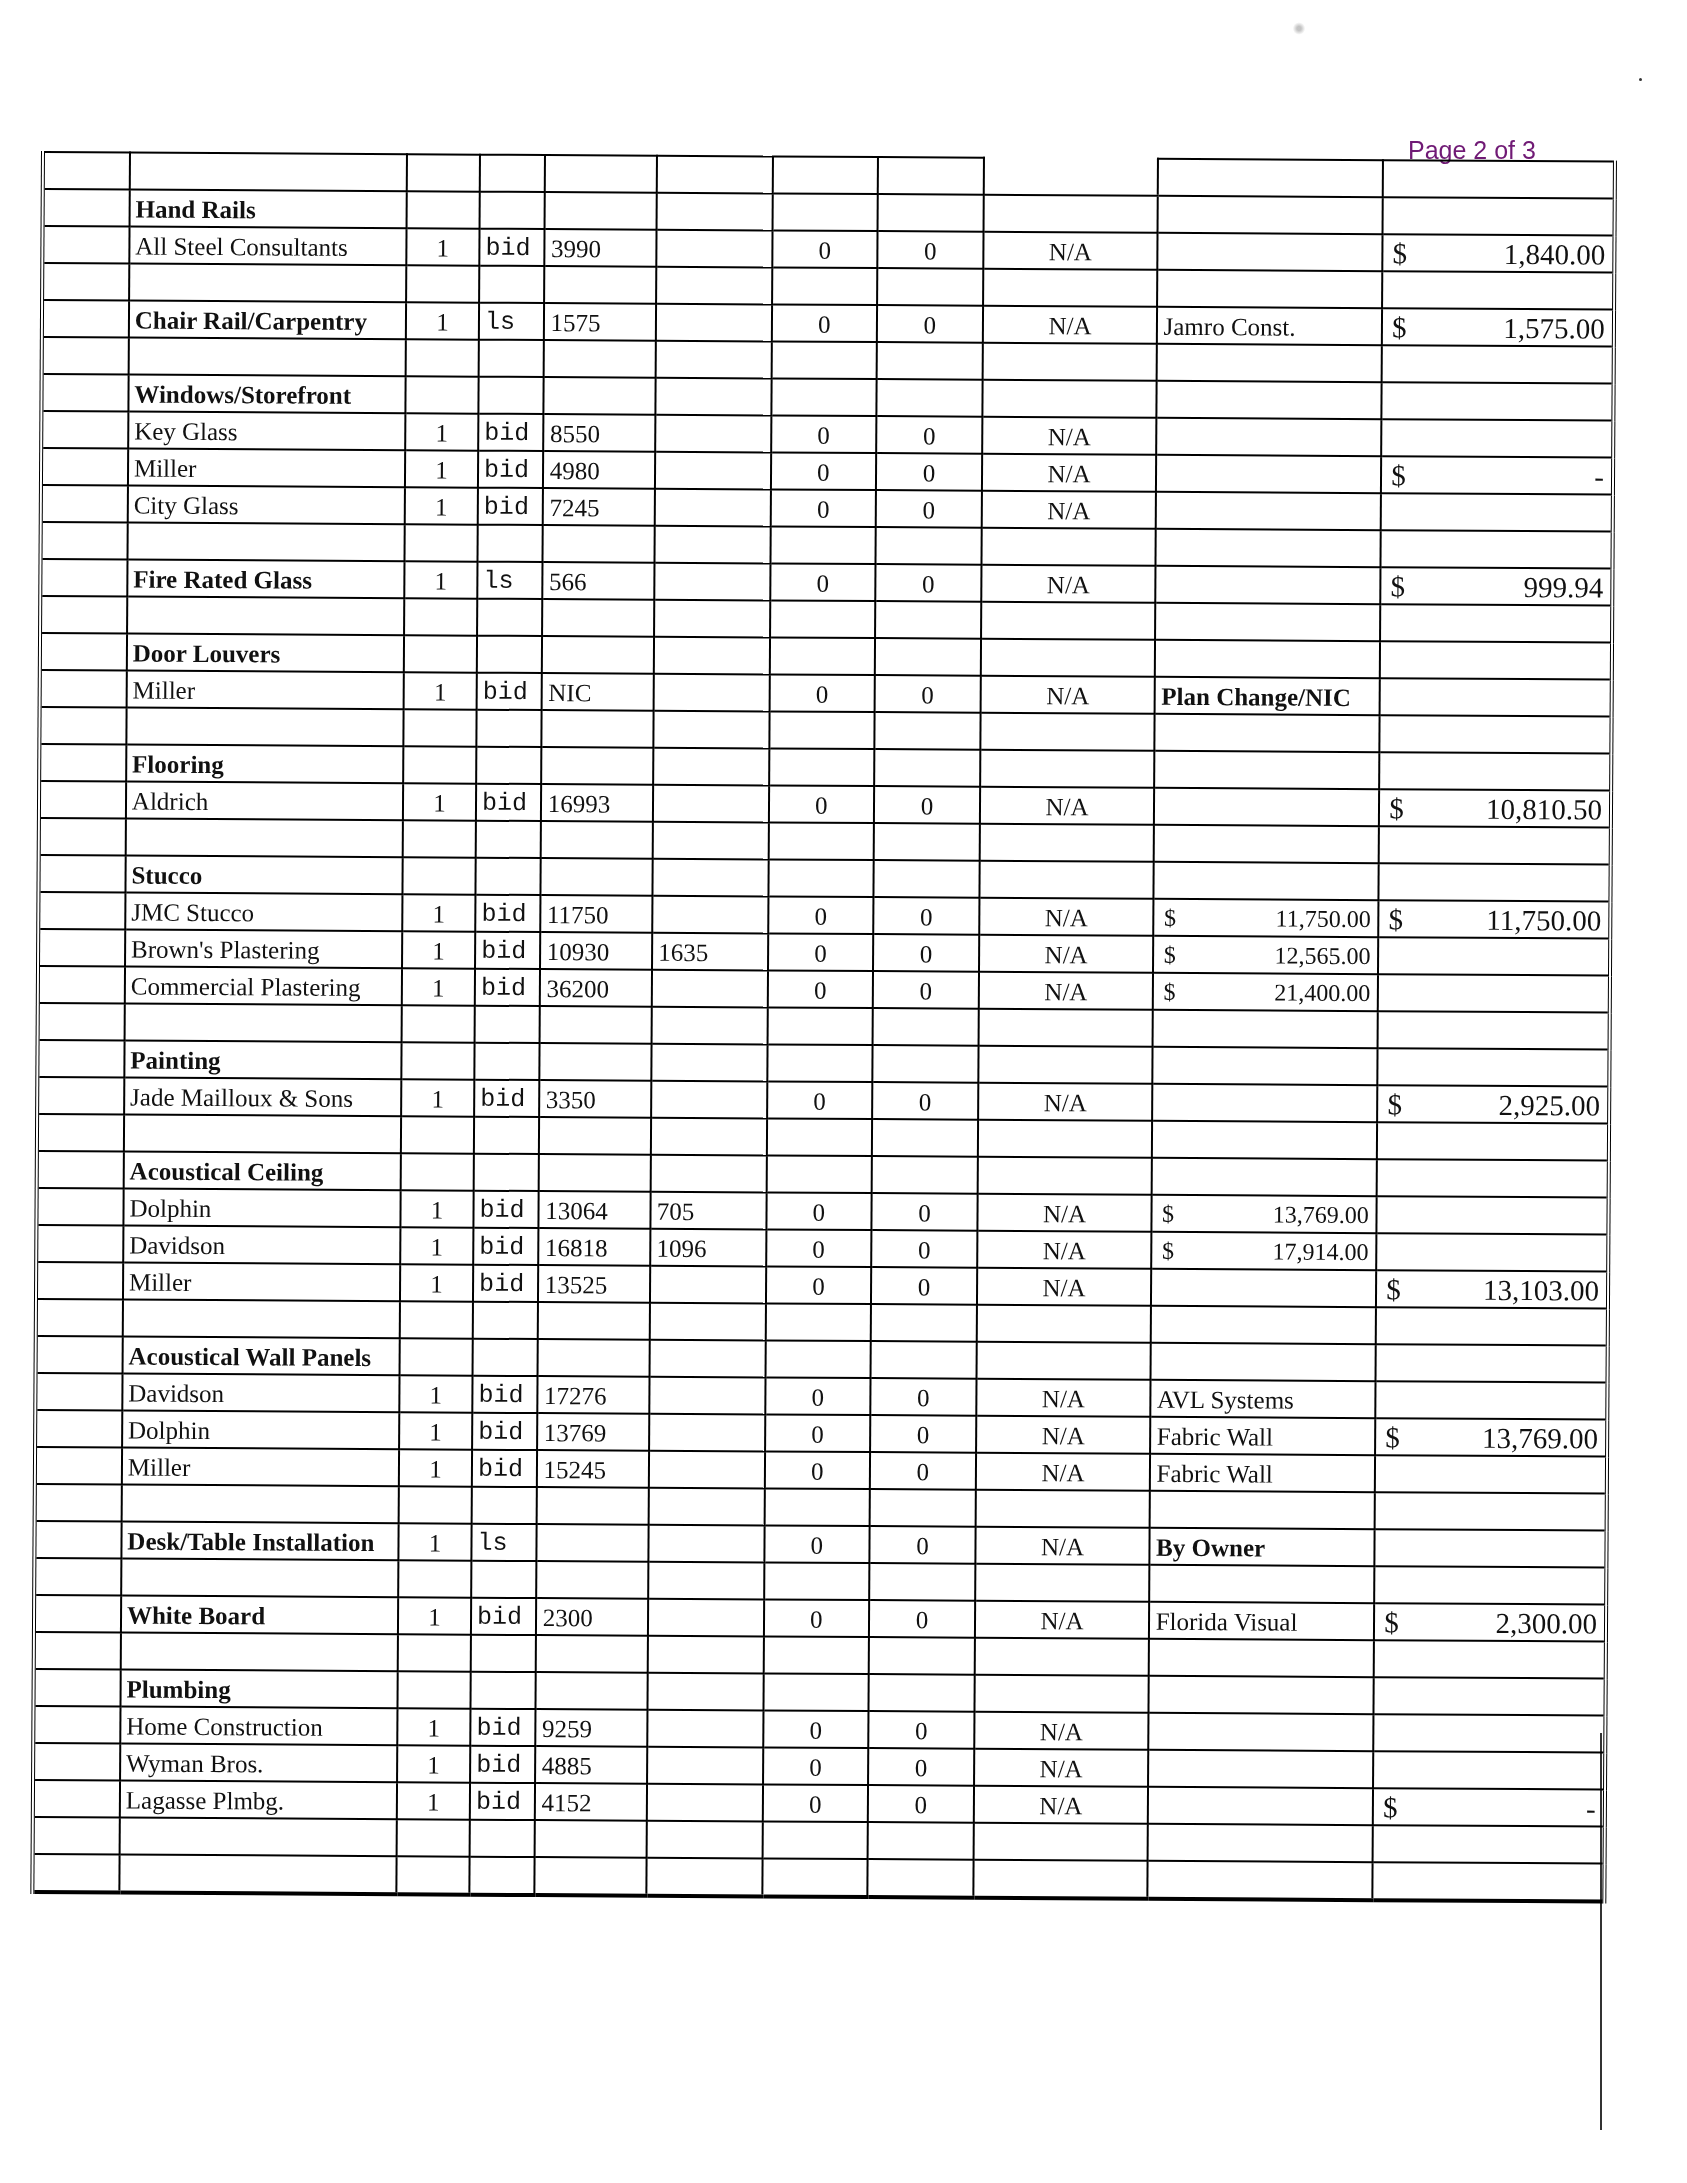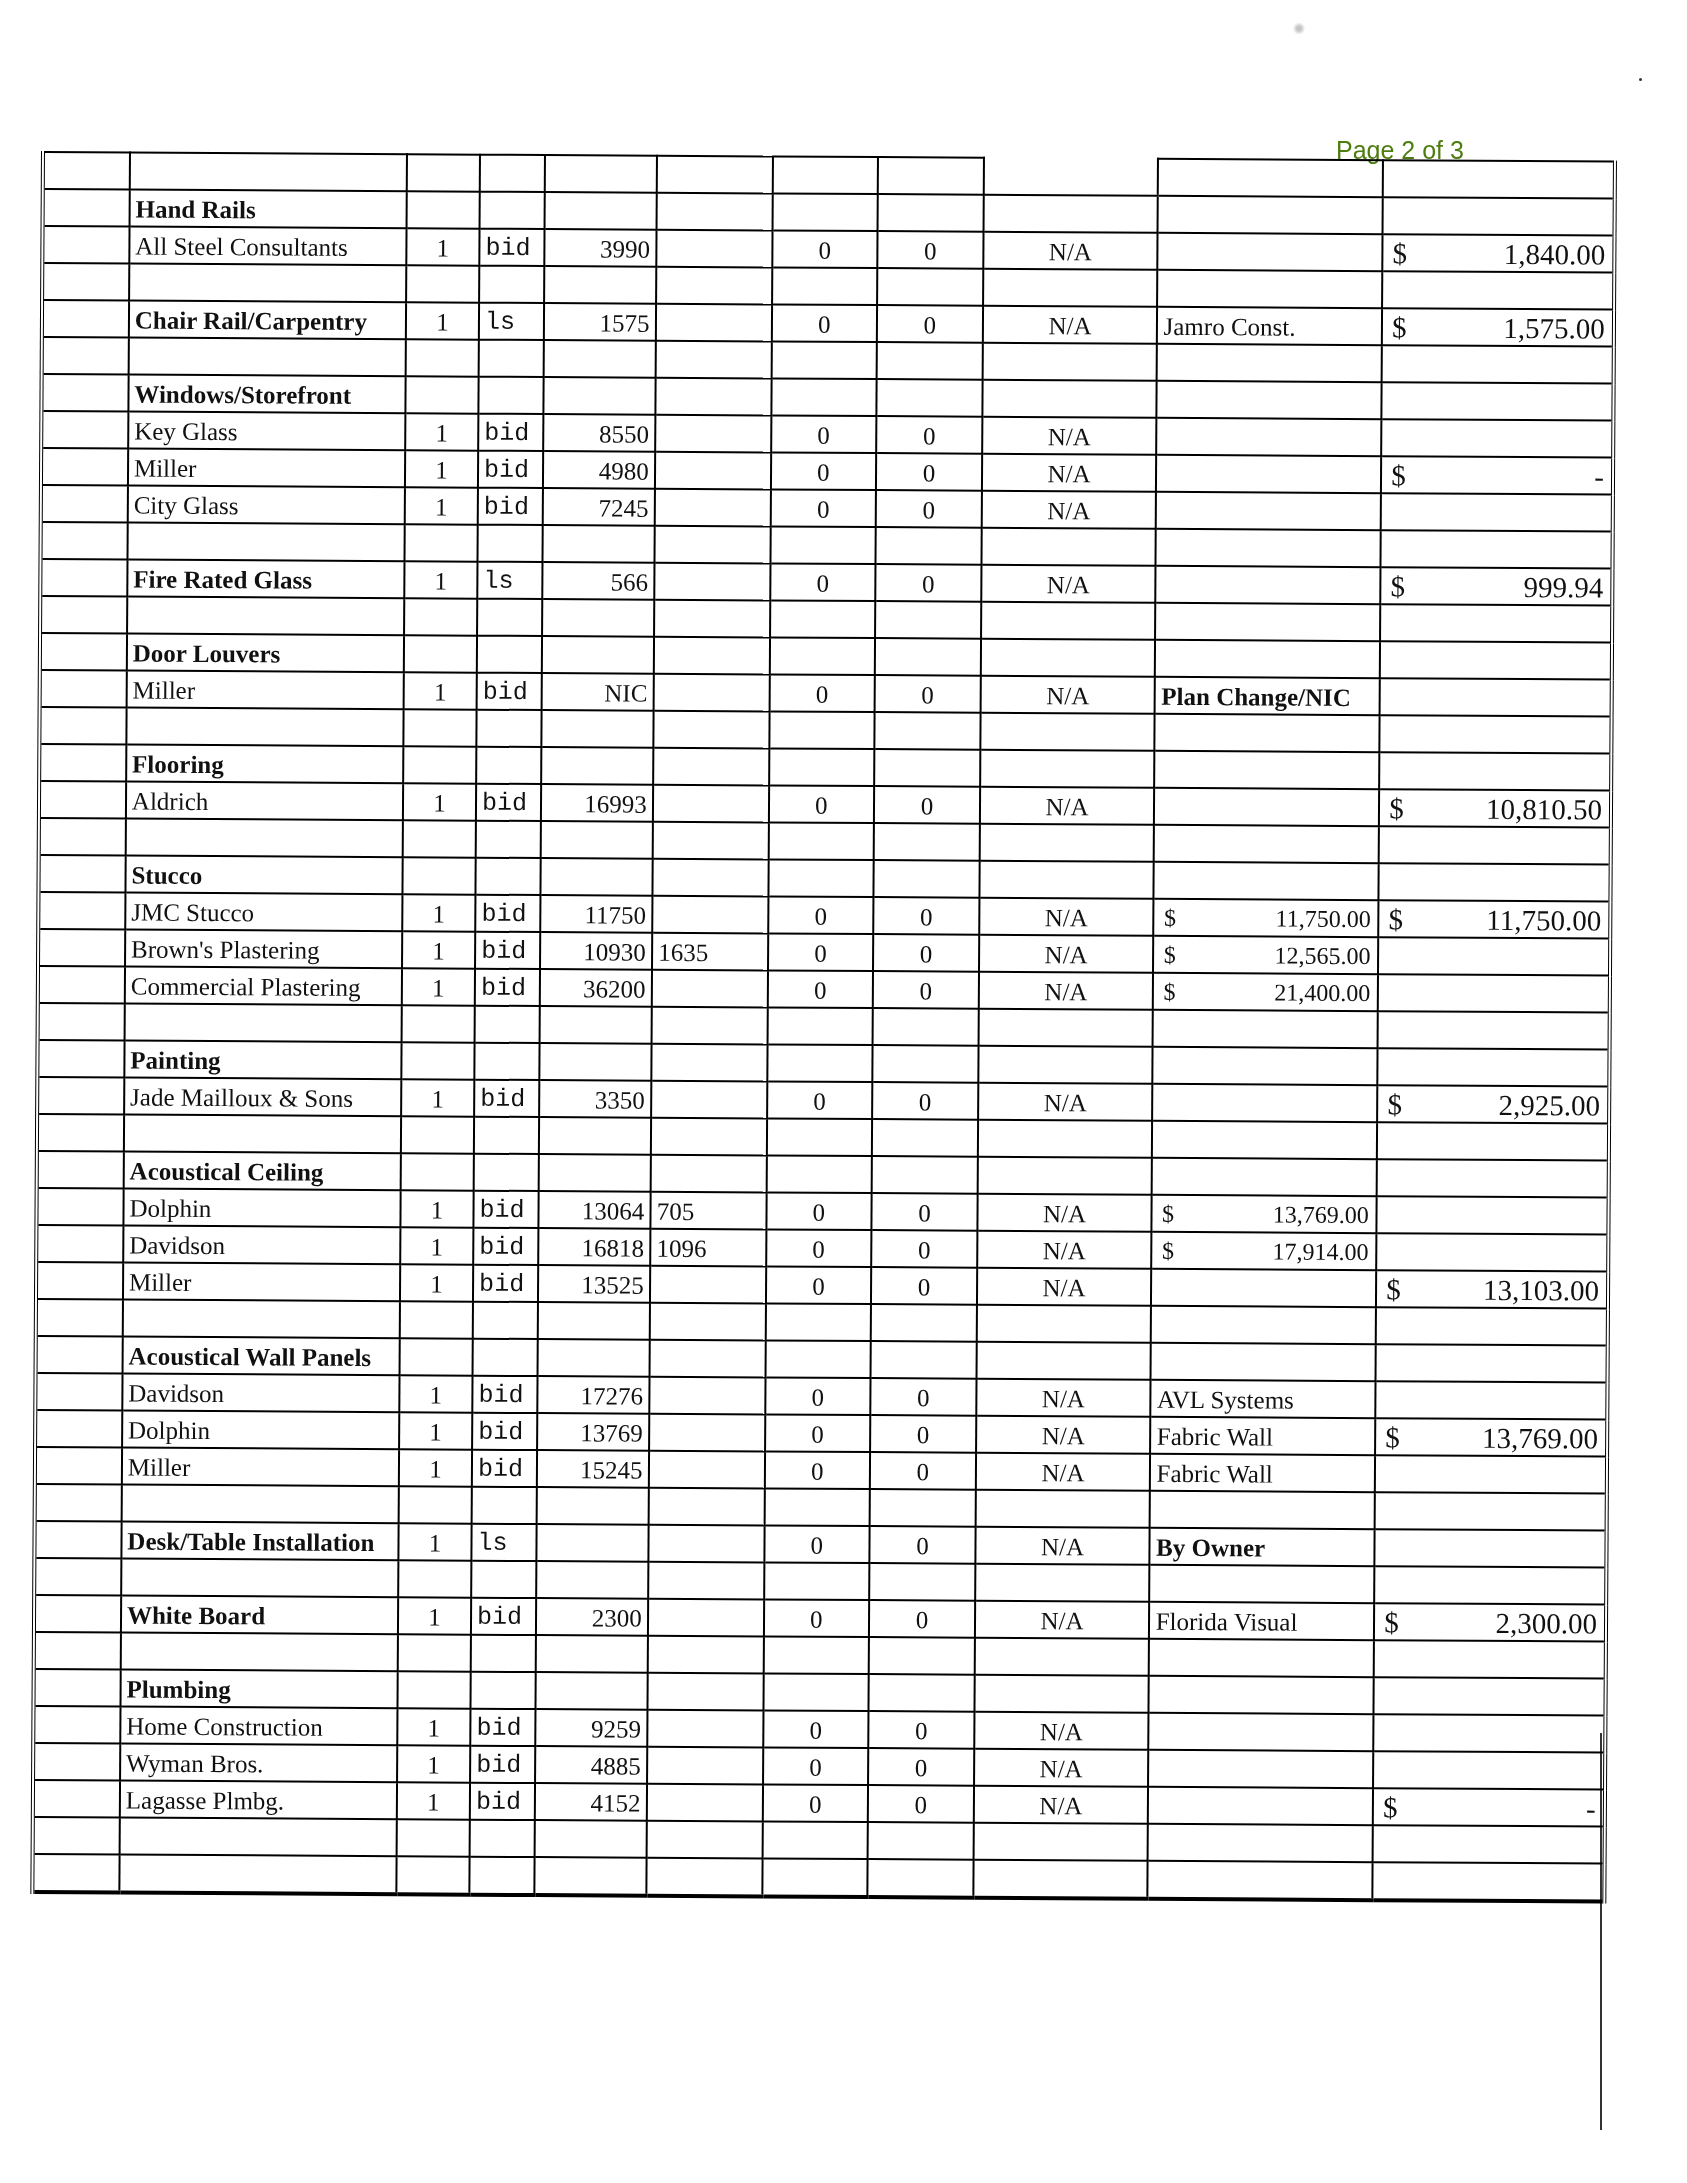--- a/index.html
+++ b/index.html
@@ -1,29 +1,29 @@
 <!DOCTYPE html>
 <html style="font-size:10.6px"><head>
 <meta charset="utf-8">
 <style>
   html, body { margin: 0; padding: 0; background: #ffffff; }
   body { width: 1687px; height: 2183px; position: relative; overflow: hidden;
          font-family: "Liberation Serif", "DejaVu Serif", serif; color: #111; }
-  .page-label { position: absolute; left: 1336px; top: 136px; font-family: "Liberation Sans", "DejaVu Sans", sans-serif;
-                font-size: 25px; color: #4d7c0f; }
+  .page-label { position: absolute; left: 1408px; top: 136px; font-family: "Liberation Sans", "DejaVu Sans", sans-serif;
+                font-size: 25px; color: #701a75; }
   .sheet { position: absolute; left: 41px; top: 151px; width: 1535px;
            transform: rotate(0.35deg); transform-origin: top left; }
   table { border-collapse: collapse; table-layout: fixed; width: 1535px; }
   td { border: 2.6px solid #000; height: 35px; padding: 0 5.3px; font-size: 25px; white-space: nowrap;
        overflow: hidden; vertical-align: bottom; line-height: 33px; }
   td.c0 { width: 73px; border-left: 4.6px double #000; }
   td.name { width: 265px; text-align: left; }
   td.qty { width: 60px; text-align: center; }
   td.unit { width: 53px; text-align: left; font-family: Liberation Mono, monospace; }
-  td.base { width: 99px; text-align: right; }
+  td.base { width: 99px; text-align: left; }
   td.add { width: 103px; text-align: left; }
   td.a { width: 93px; text-align: center; }
   td.b { width: 93px; text-align: center; }
   td.na { width: 162px; text-align: center; }
   td.note { width: 212px; text-align: left; }
   td.total { width: 218px; border-right: 4.6px double #000; font-size: 29px; }
   tr.hdr td.na { border-top: none; border-right: none; }
   tr.hdr td.note { border-left: 2.6px solid #000; }
   .bold { font-weight: bold; }
   .money { display: flex; justify-content: space-between; }

